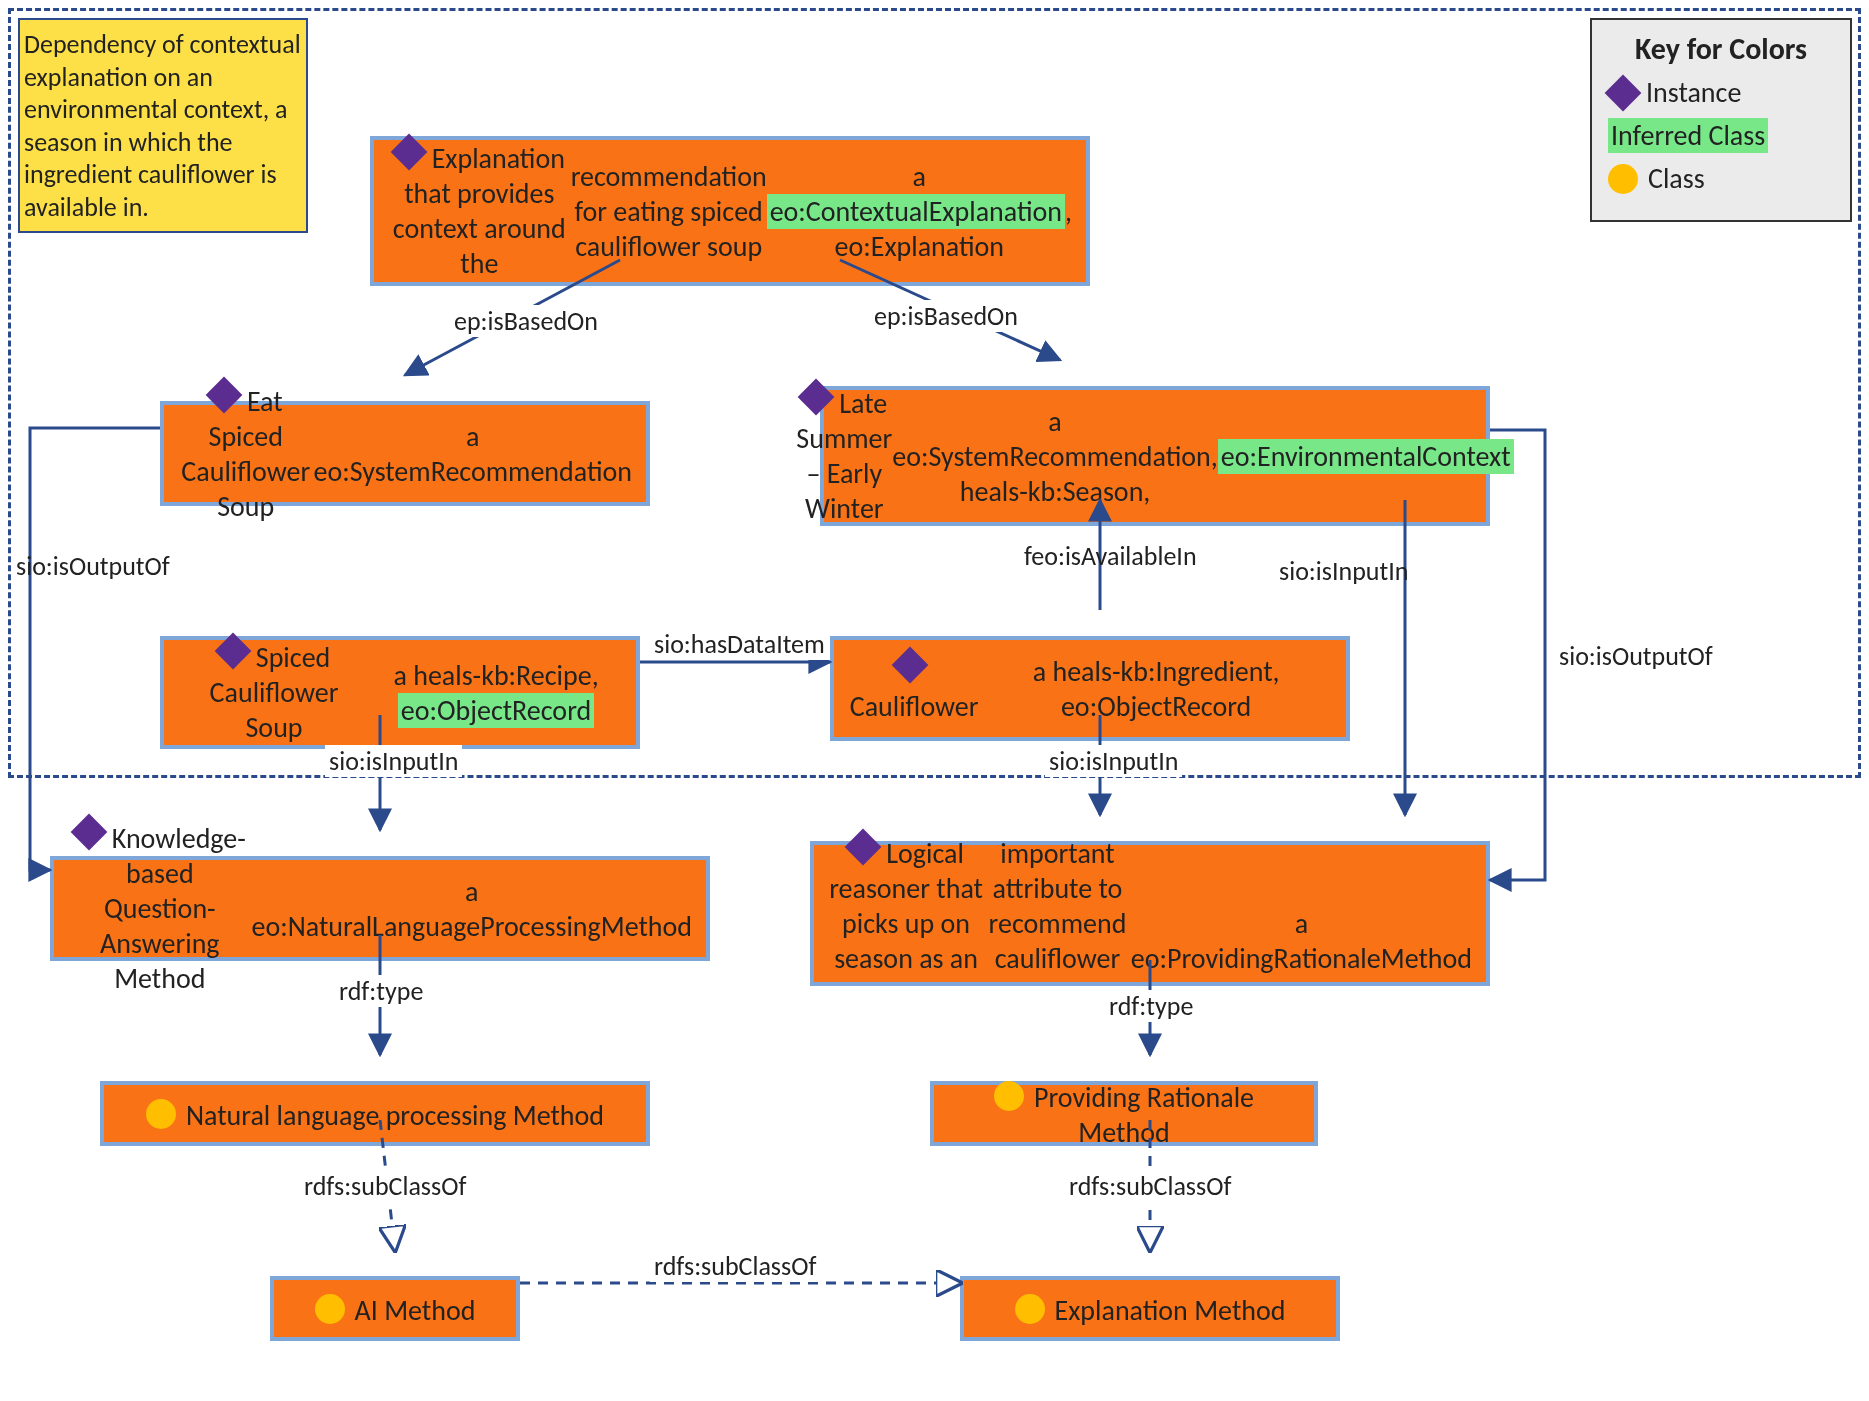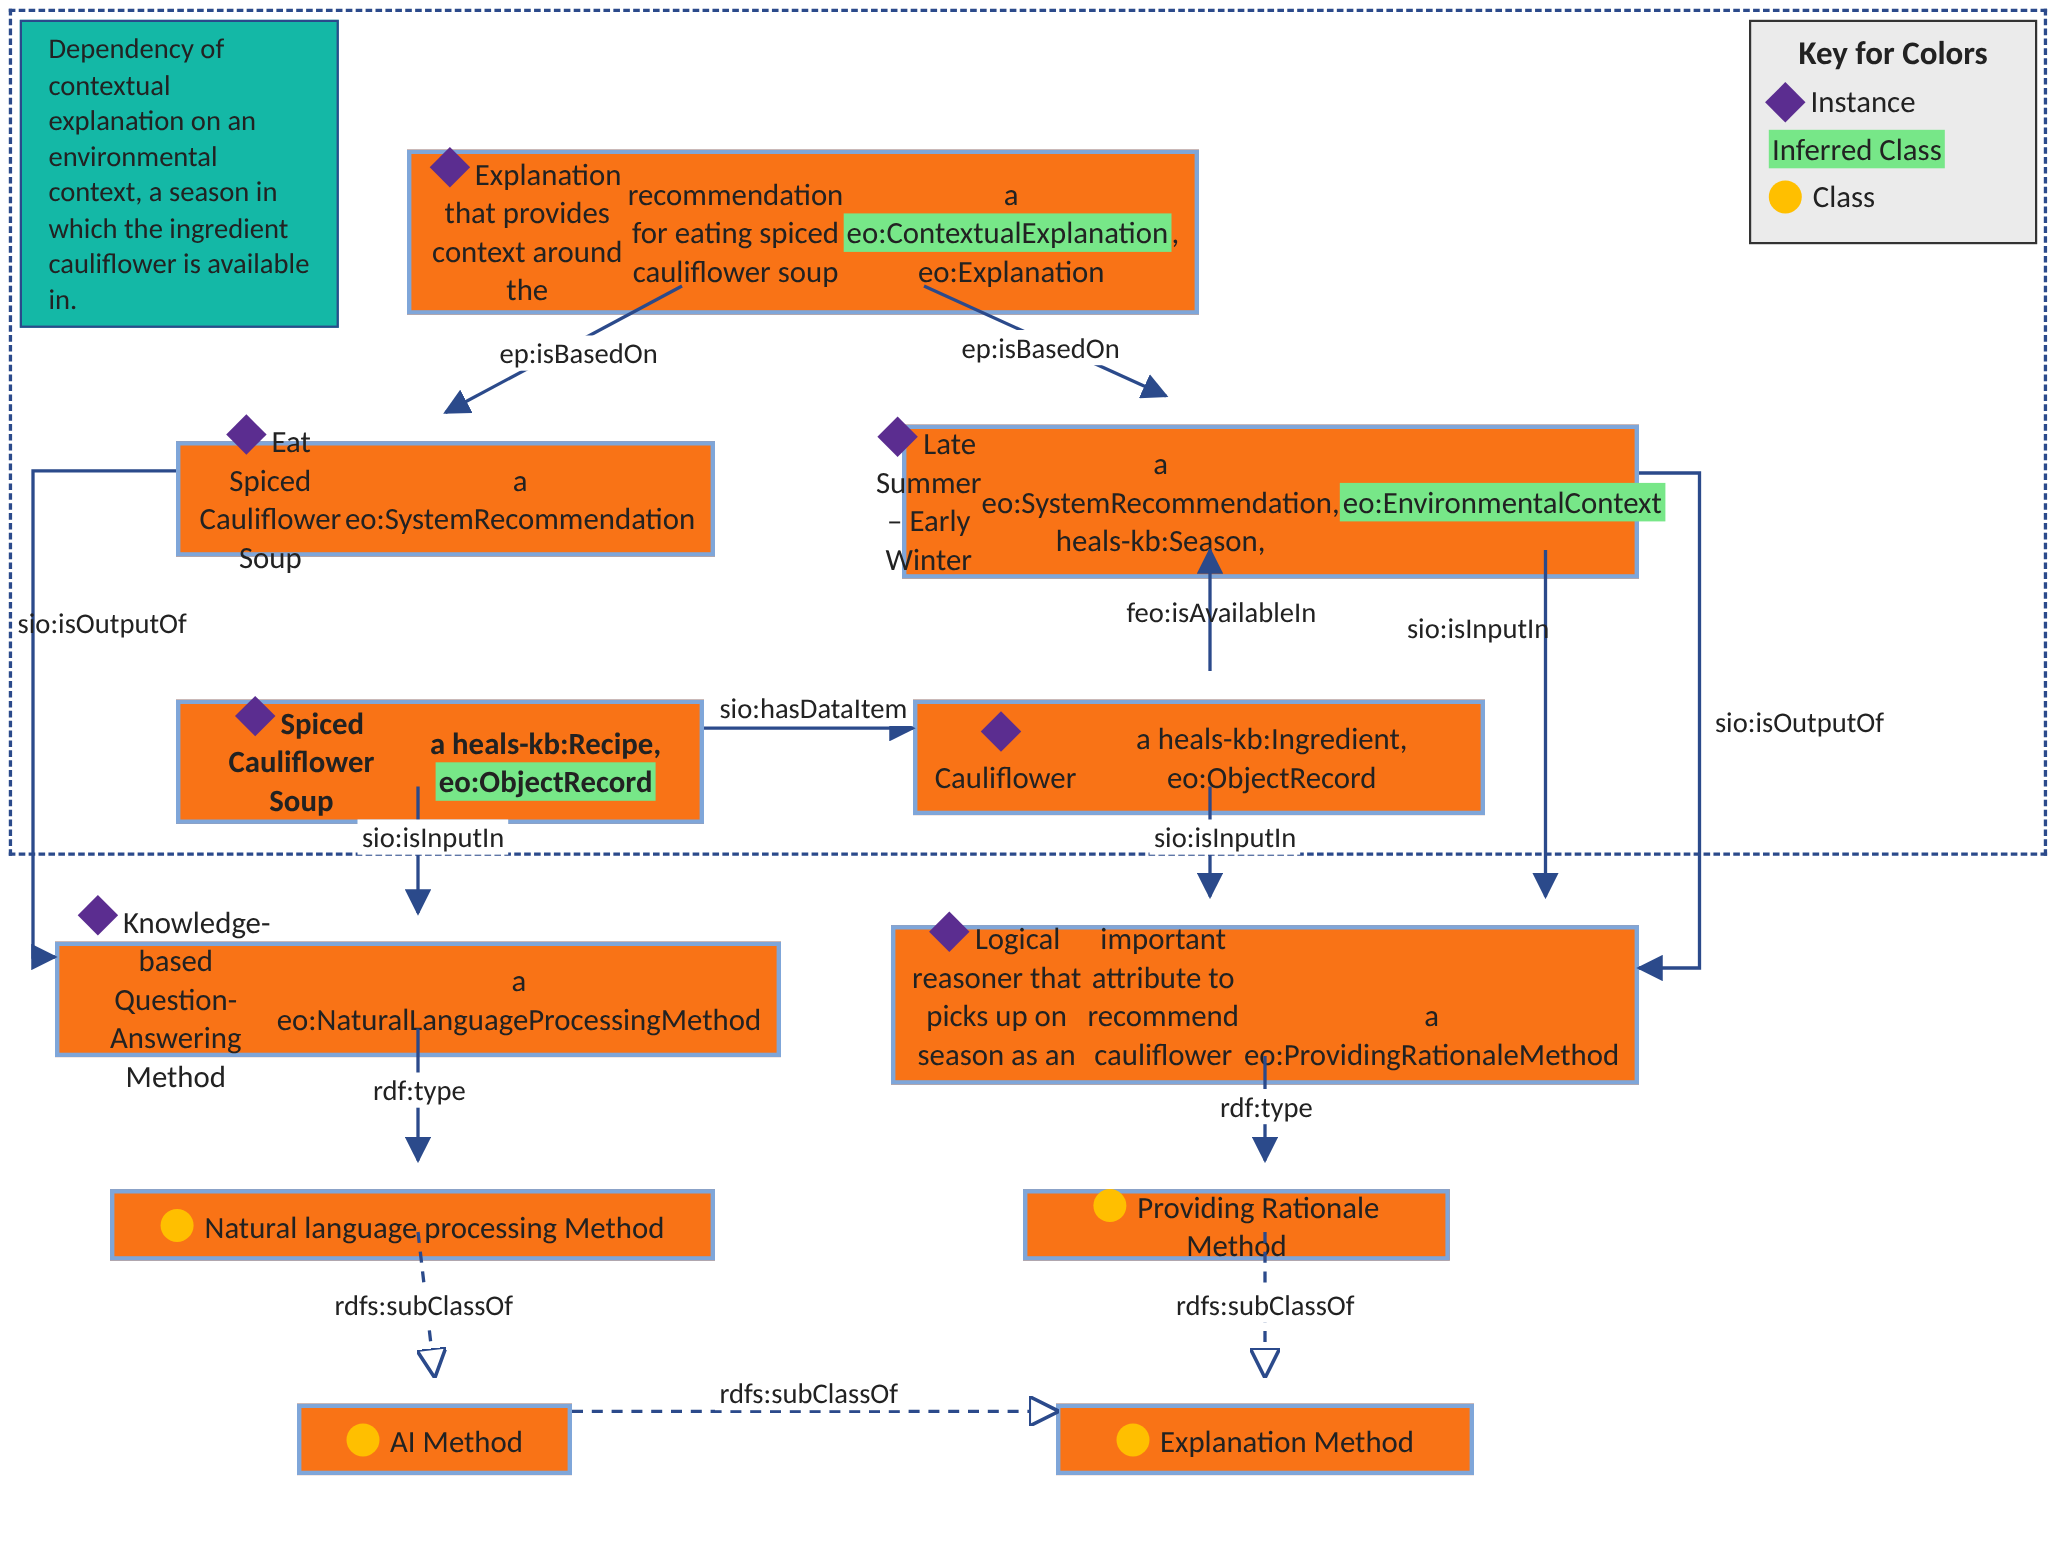--- a/index.html
+++ b/index.html
@@ -51,25 +51,25 @@
     position: relative;
     top: 4px;
   }
   .inferred {
     background: #77e788;
     padding: 0 3px;
   }
   .notebox {
     position: absolute;
     border: 2px solid #2b4a8b;
-    padding: 8px 24px;
+    padding: 8px 4px;
     font-size: 26px;
     line-height:1.25;
     box-sizing: border-box;
-    background: #14b8a6;
+    background: #fde047;
   }
   .legend {
     position: absolute;
     border: 2px solid #333;
     background: #ebebeb;
     padding: 10px 16px 16px 16px;
     box-sizing: border-box;
   }
   .legend .title { text-align:center; font-size:30px; margin-bottom:8px;font-weight:bold; }
   .legend .row { display:flex; align-items:center; margin:8px 0; font-size:28px;}
@@ -130,21 +130,21 @@
   <div><span class="diamond"></span><span class="line">Eat Spiced Cauliflower Soup</span></div>
   <div class="line">a eo:SystemRecommendation</div>
 </div>
 
 <div class="box" id="n3" style="left:820px; top:360px; width:670px; height:140px;">
   <div><span class="diamond"></span><span class="line">Late Summer – Early Winter</span></div>
   <div class="line">a eo:SystemRecommendation, heals-kb:Season,</div>
   <div><span class="inferred">eo:EnvironmentalContext</span></div>
 </div>
 
-<div class="box" id="n4" style="left:160px; top:610px; width:480px; height:113px;font-weight:bold;">
+<div class="box" id="n4" style="left:160px; top:610px; width:480px; height:113px;">
   <div><span class="diamond"></span><span class="line">Spiced Cauliflower Soup</span></div>
   <div>
     <span class="line">a heals-kb:Recipe, </span><span class="inferred">eo:ObjectRecord</span>
   </div>
 </div>
 
 <div class="box" id="n5" style="left:830px; top:610px; width:520px; height:105px;">
   <div><span class="diamond"></span><span class="line">Cauliflower</span></div>
   <div class="line">a heals-kb:Ingredient, eo:ObjectRecord</div>
 </div>

